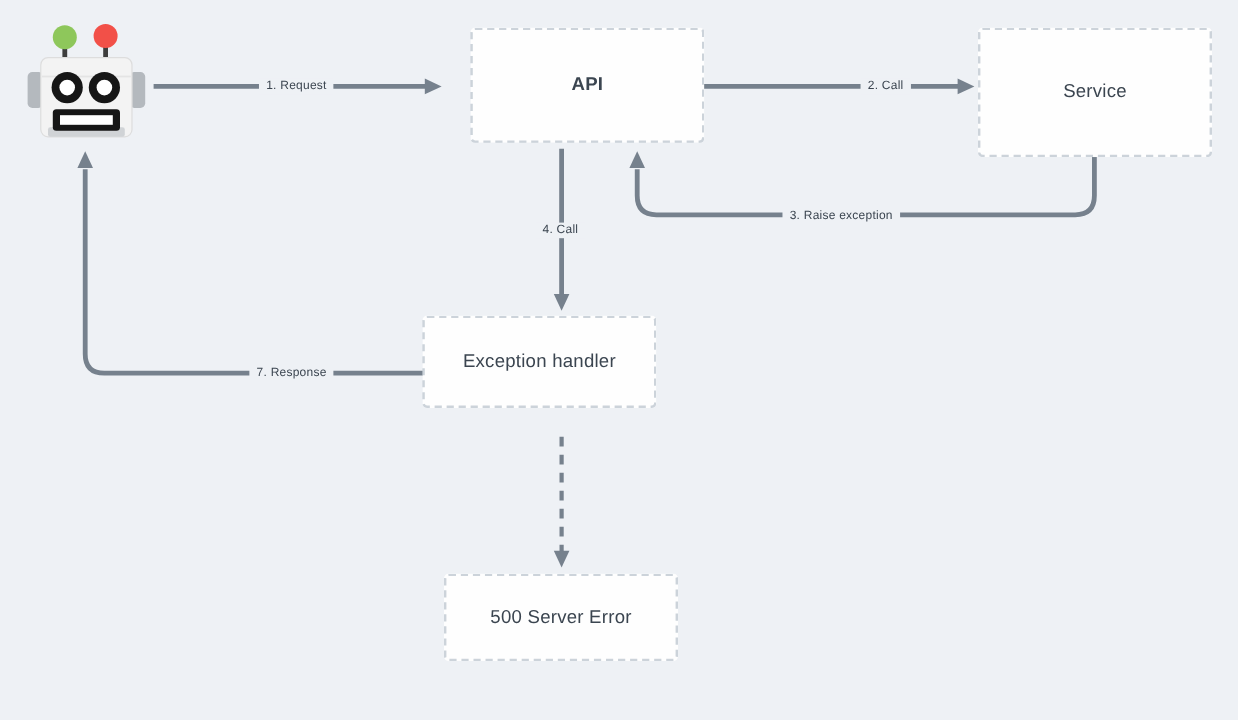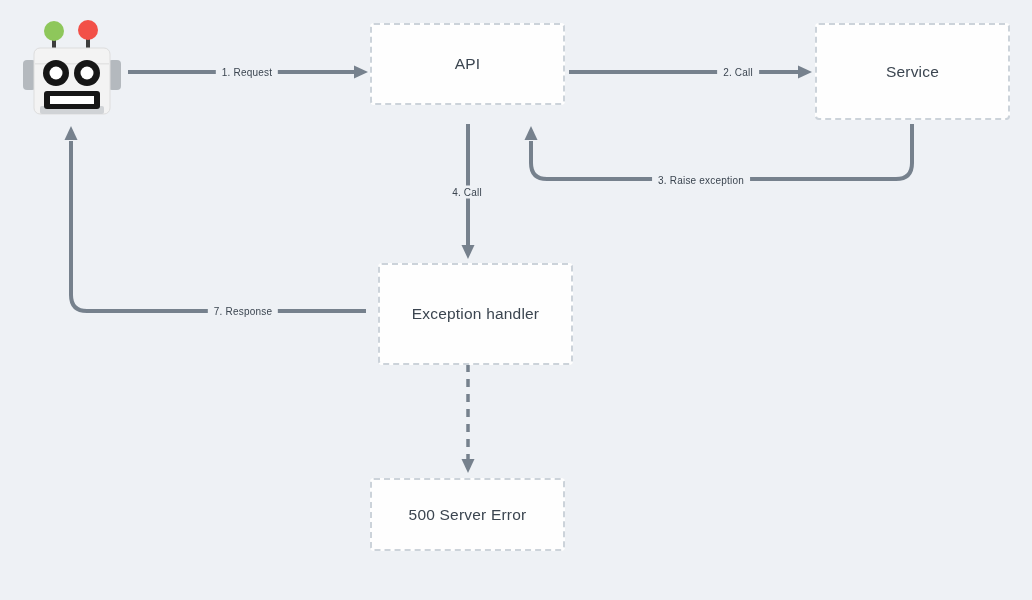--- a/index.html
+++ b/index.html
@@ -21,23 +21,23 @@
     background: #fefefe;
     border: 2px dashed #ccd3da;
     border-radius: 4px;
     display: flex;
     align-items: center;
     justify-content: center;
     font-size: 15.5px;
     color: #3b4550;
     letter-spacing: 0.2px;
   }
-  #node-api        { left: 370px; top: 23px;  width: 195px; height: 82px; }
-  #node-service    { left: 815px; top: 23px;  width: 195px; height: 97px; }
-  #node-handler    { left: 378px; top: 263px; width: 195px; height: 102px; text-align: right; }
+  #node-api        { left: 392px; top: 23px;  width: 195px; height: 96px; font-weight: bold; }
+  #node-service    { left: 815px; top: 23px;  width: 195px; height: 108px; }
+  #node-handler    { left: 352px; top: 263px; width: 195px; height: 77px; text-align: right; }
   #node-error      { left: 370px; top: 478px; width: 195px; height: 73px; }
 
   #edges-svg {
     position: absolute;
     left: 0; top: 0;
     width: 1032px;
     height: 600px;
   }
   .edge-label {
     position: absolute;

